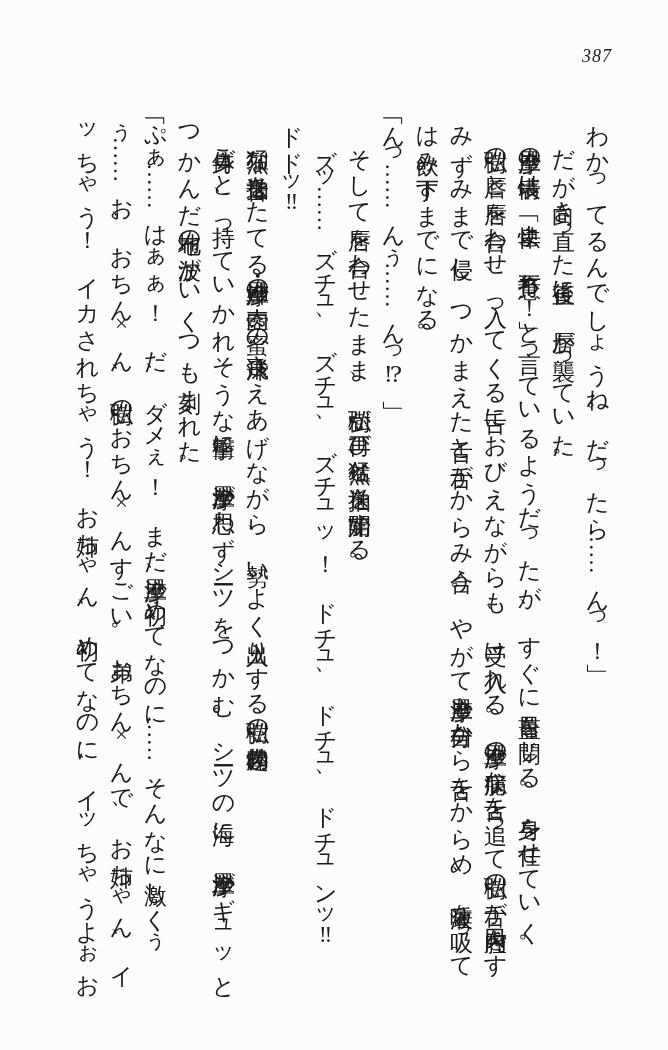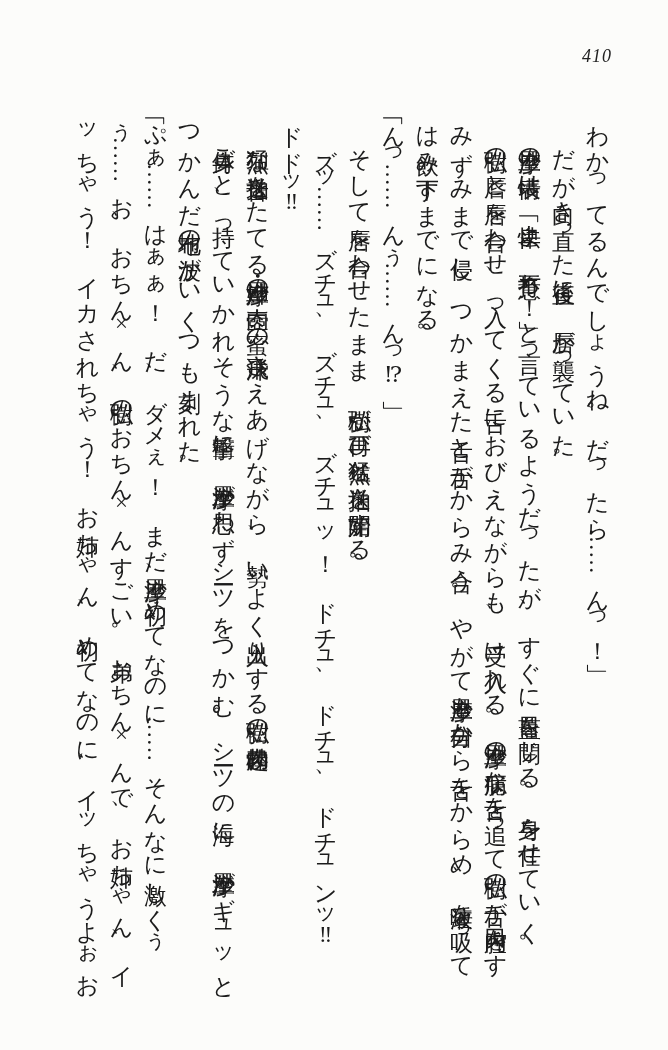--- a/index.html
+++ b/index.html
@@ -43,21 +43,21 @@
     padding: 0;
   }
   .para.indent {
     text-indent: 23px;
   }
 </style>
 </head>
 <body>
 
 <div class="page">
-  <div class="page-number">410</div>
+  <div class="page-number">387</div>
 
   <div class="text-block">
     <p class="para">わかってるんでしょうね。だったら……んっ！」</p>
     <p class="para indent">だが向き直った直後に、唇が襲っていた。</p>
     <p class="para indent">摩里沙の表情は、「卑怯よ、不意打ち！」と言っているようだったが、すぐに目蓋を閉じる。身を任せていく。</p>
     <p class="para indent">弘樹の唇と唇を合わせ、入ってくる舌におびえながらも、受け入れる。摩里沙の臆病な舌を追って弘樹の舌が口腔内をすみずみまで侵し、つかまえた舌と舌がからみ合う。やがて摩里沙も自分から舌をからめ、唾液を吸っては飲み下すまでになる。</p>
     <p class="para">「んっ……んぅ……んっ⁉」</p>
     <p class="para indent">そして唇を合わせたまま、弘樹が再び猛然と抽送を開始する。</p>
     <p class="para indent">ズッ……ズチュ、ズチュ、ズチュッ！　ドチュ、ドチュ、ドチュンッ‼　ドドッ‼</p>
     <p class="para indent">猛烈な抽送音をたてる姉・摩里沙の肉壺。蜜の飛沫さえあげながら、勢いよく出入りする弘樹の勃起肉棒。</p>

